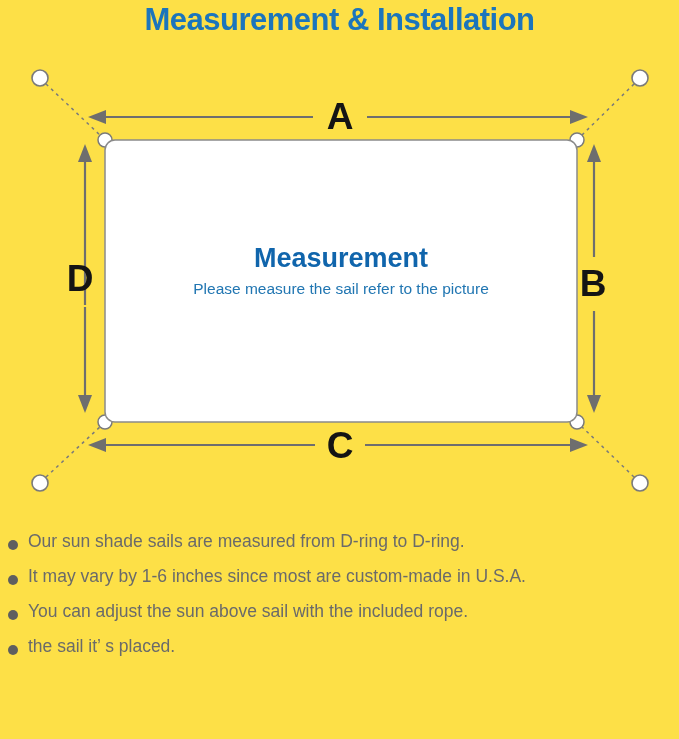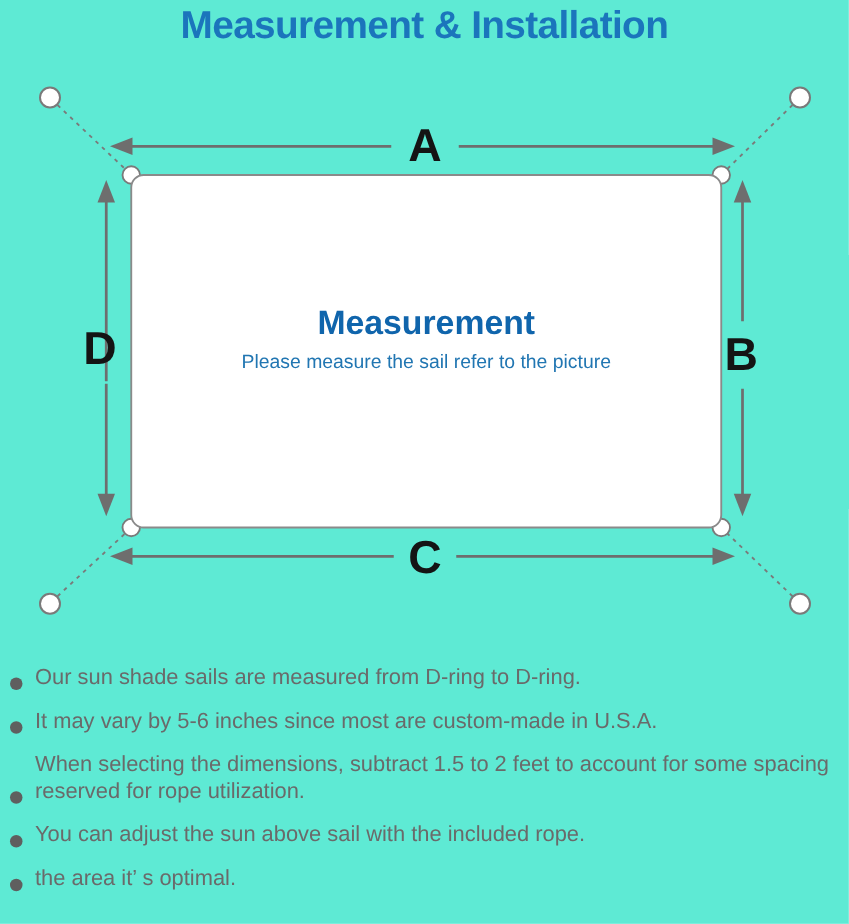--- a/index.html
+++ b/index.html
@@ -4,21 +4,21 @@
 <style>
   * { margin: 0; padding: 0; box-sizing: border-box; }
   body {
     font-family: "Liberation Sans", sans-serif;
     background: #ffffff;
   }
   .page {
     position: relative;
     width: 679px;
     height: 739px;
-    background: #5eead4;
+    background: #fde047;
     overflow: hidden;
   }
   .page-title {
     position: absolute;
     top: 2px;
     left: 0;
     width: 100%;
     text-align: center;
     font-size: 31px;
     font-weight: 700;
@@ -32,21 +32,21 @@
   }
   .bullet-list {
     position: absolute;
     top: 531px;
     left: 8px;
     width: 666px;
     list-style: none;
   }
   .bullet-item {
     display: flex;
-    align-items: flex-end;
+    align-items: center;
     gap: 10px;
     margin-bottom: 14px;
   }
   .bullet-dot {
     flex: none;
     width: 10px;
     height: 10px;
     border-radius: 50%;
     background: #5f5f5f;
     margin-top: 6px;
@@ -115,37 +115,30 @@
   <ul class="bullet-list">
     <li class="bullet-item">
       <span class="bullet-dot"></span>
       <div class="bullet-text">
         <div class="bullet-line">Our sun shade sails are measured from D-ring to D-ring.</div>
       </div>
     </li>
     <li class="bullet-item">
       <span class="bullet-dot"></span>
       <div class="bullet-text">
-        <div class="bullet-line">It may vary by 5-6 inches since most are custom-made in U.S.A.</div>
-      </div>
-    </li>
-    <li class="bullet-item">
-      <span class="bullet-dot"></span>
-      <div class="bullet-text">
-        <div class="bullet-line">When selecting the dimensions, subtract 1.5 to 2 feet to account for some spacing</div>
-        <div class="bullet-line">reserved for rope utilization.</div>
+        <div class="bullet-line">It may vary by 1-6 inches since most are custom-made in U.S.A.</div>
       </div>
     </li>
     <li class="bullet-item">
       <span class="bullet-dot"></span>
       <div class="bullet-text">
         <div class="bullet-line">You can adjust the sun above sail with the included rope.</div>
       </div>
     </li>
     <li class="bullet-item">
       <span class="bullet-dot"></span>
       <div class="bullet-text">
-        <div class="bullet-line">the area it’ s optimal.</div>
+        <div class="bullet-line">the sail it’ s placed.</div>
       </div>
     </li>
   </ul>
 
 </div>
 
 </body></html>

